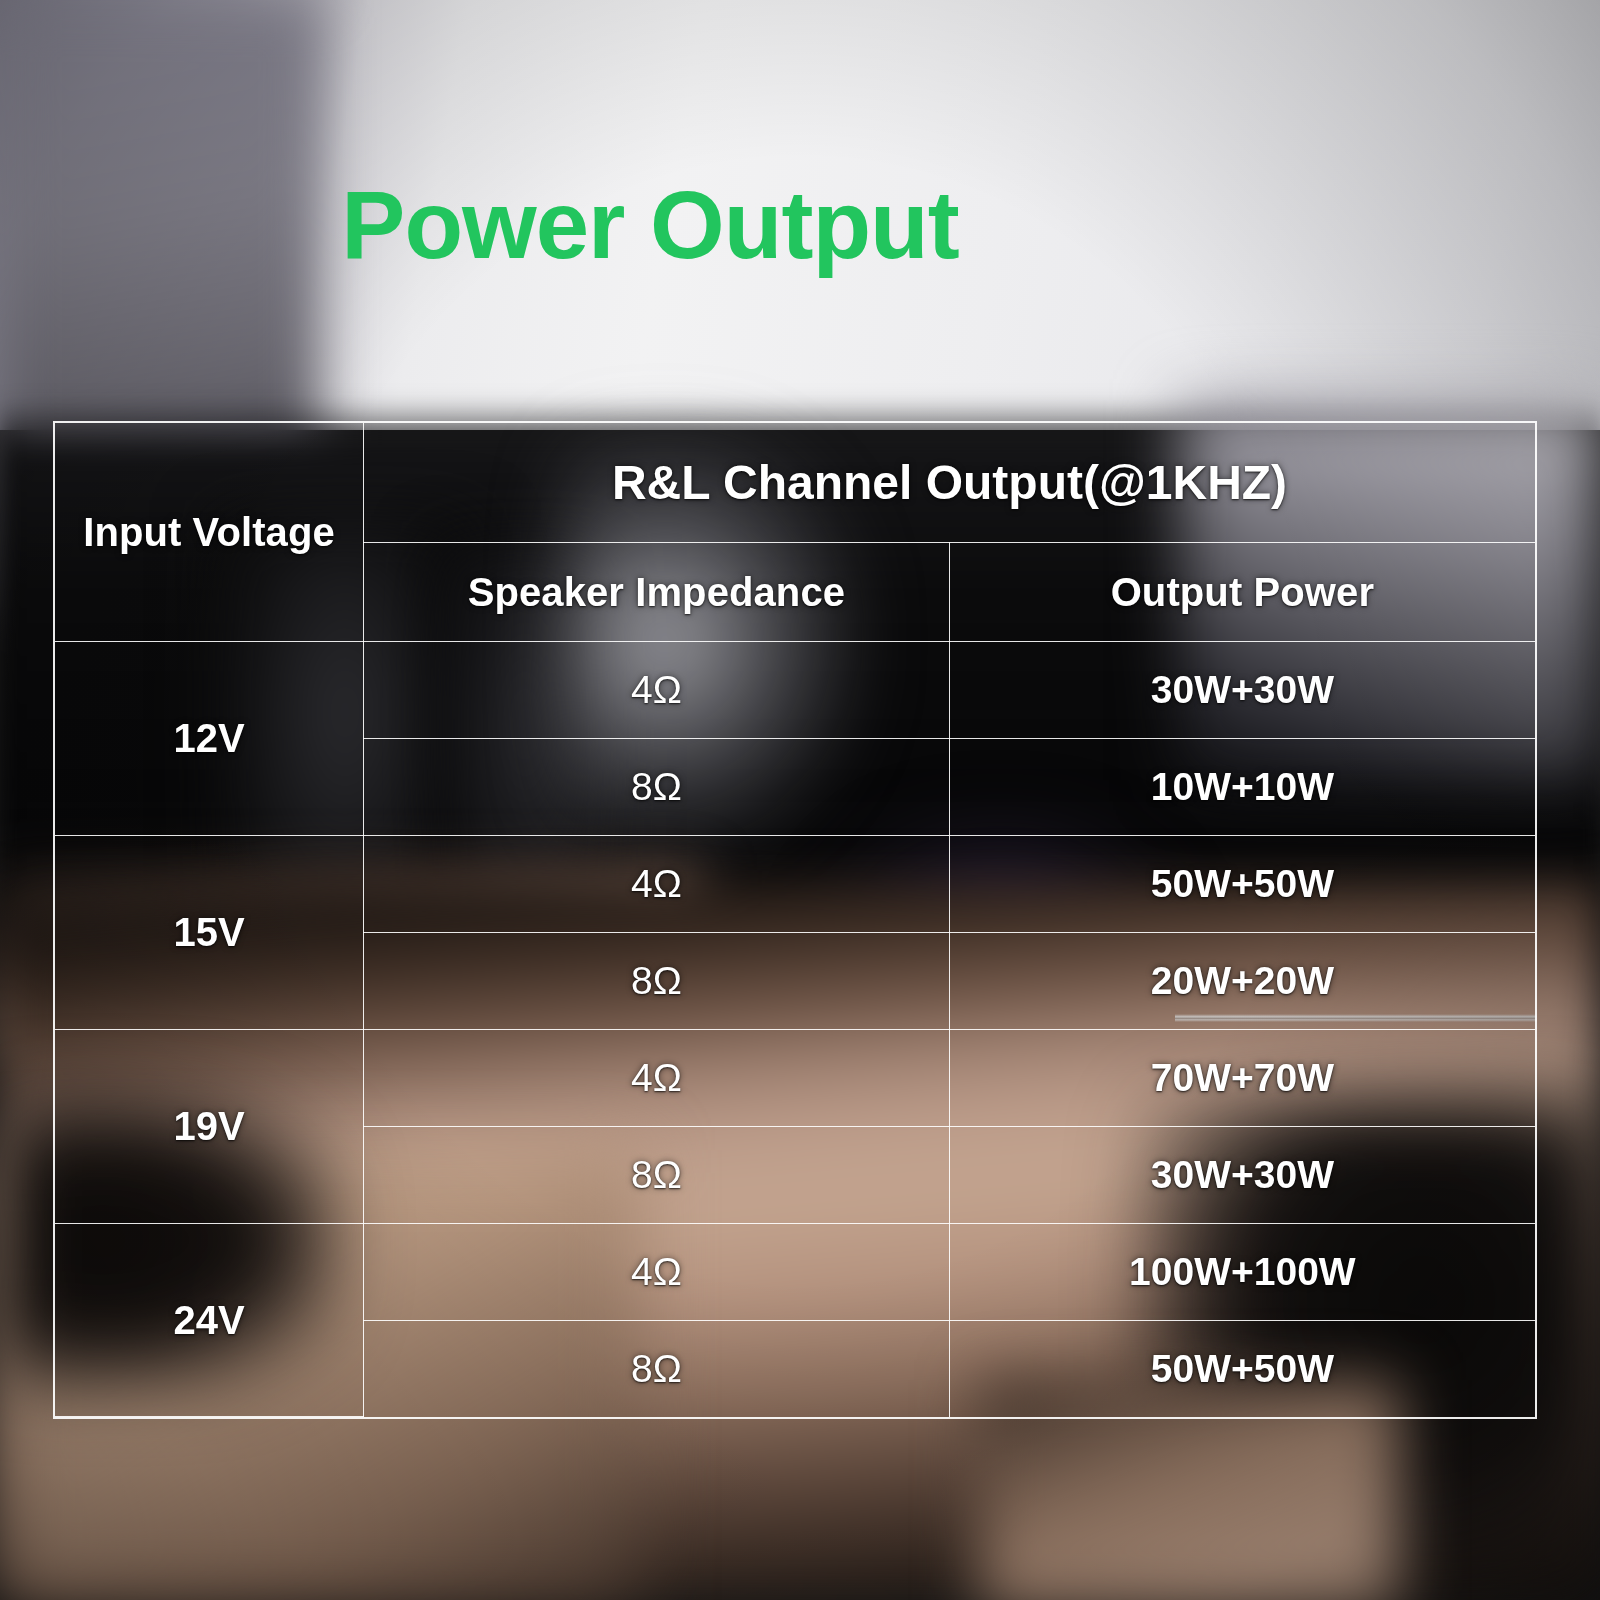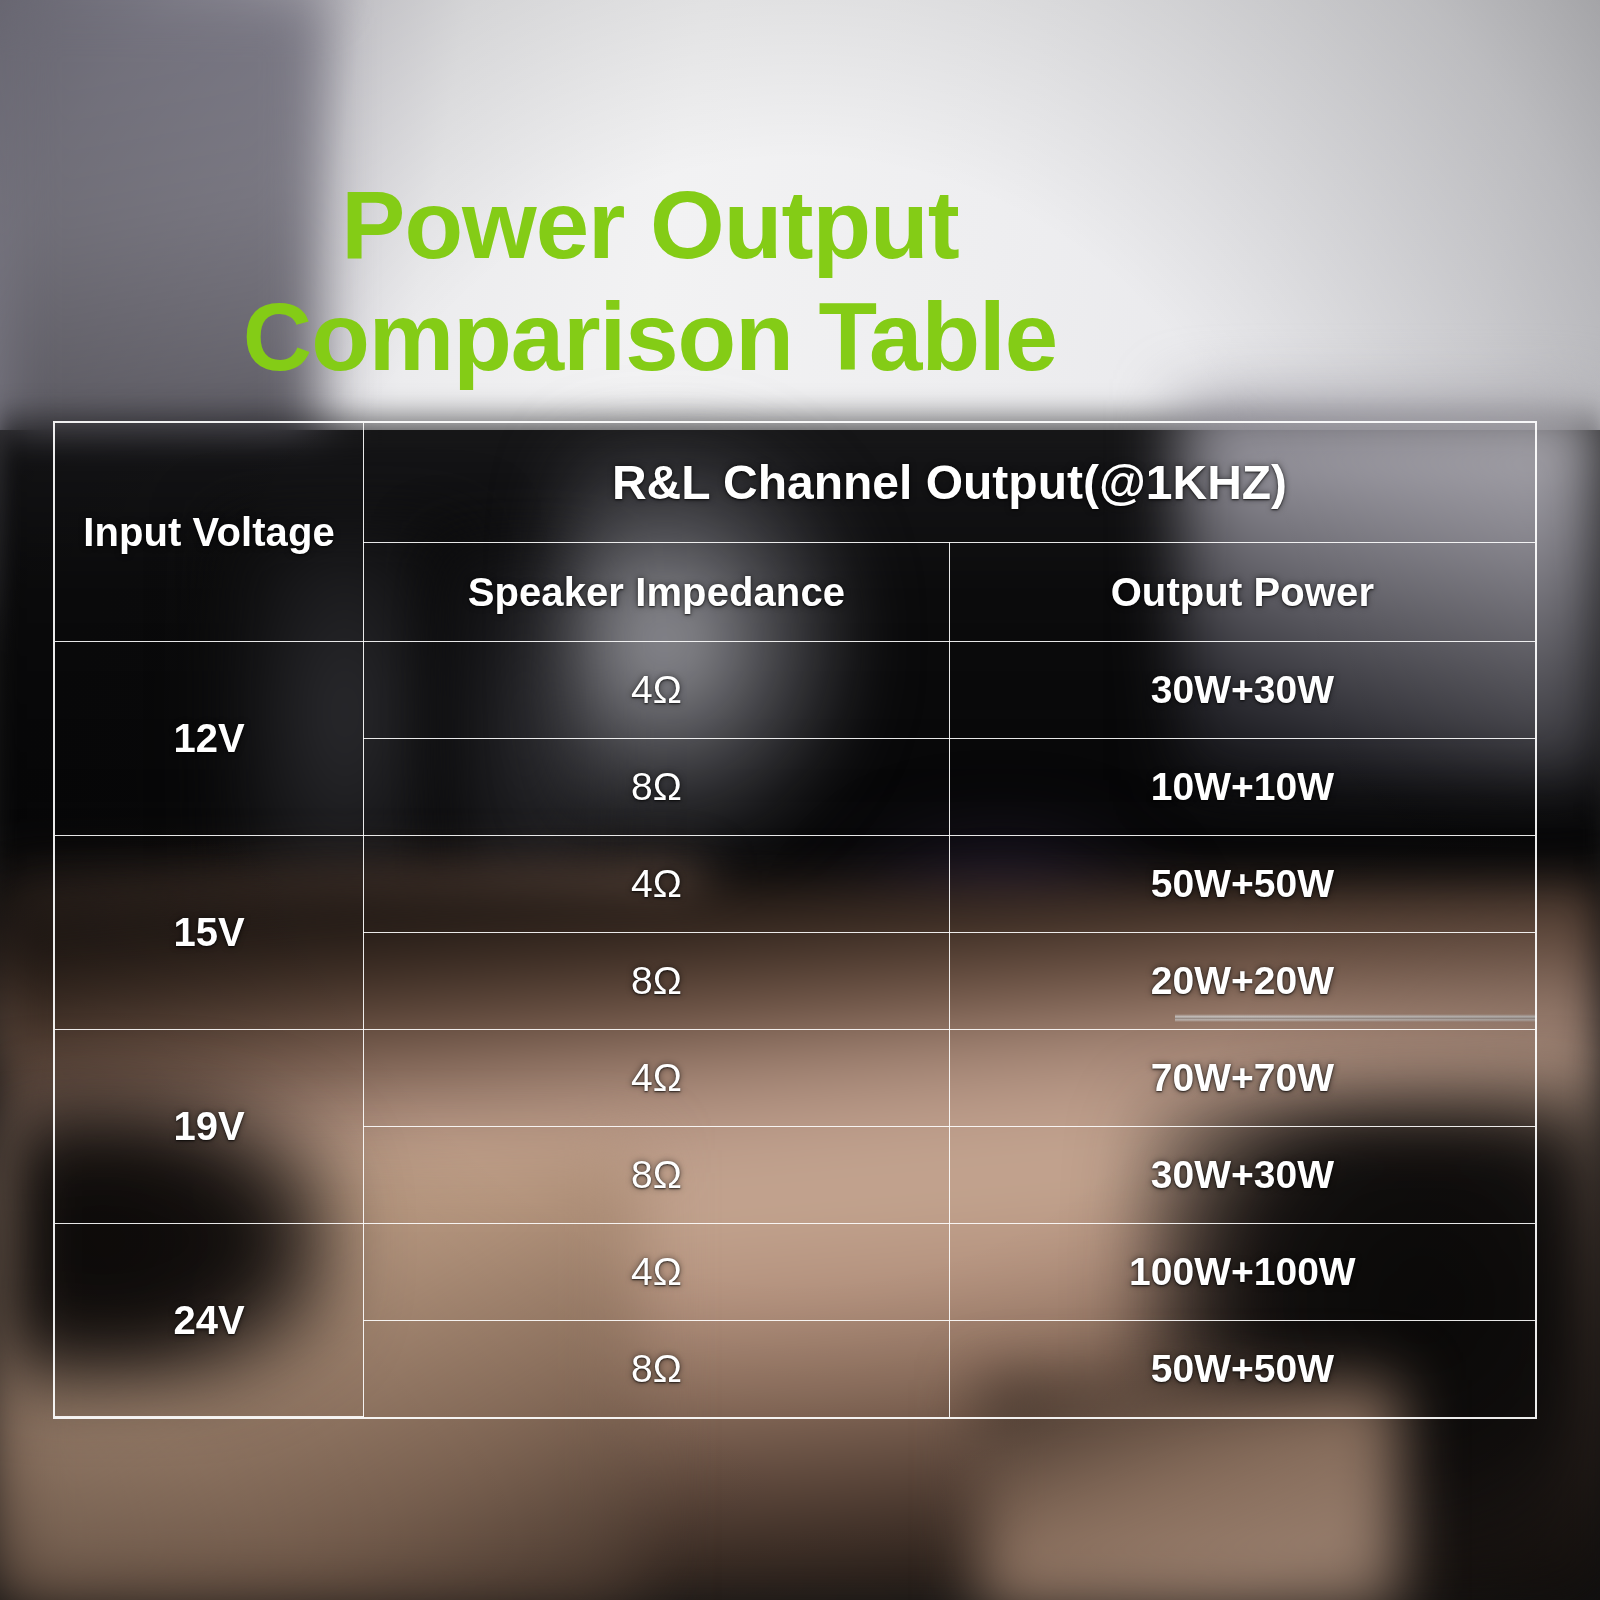--- a/index.html
+++ b/index.html
@@ -103,21 +103,21 @@
   
   .bg-streak{
     left:1175px;top:1014px;width:362px;height:8px;
     background:linear-gradient(180deg, rgba(210,210,210,0) 0%, rgba(205,205,205,.85) 35%, rgba(150,150,150,.6) 55%, rgba(200,200,200,.75) 72%, rgba(200,200,200,0) 100%);
     filter:blur(.6px);
   }
 
   
   #title{
     position:absolute;z-index:3;left:0;top:105px;width:1300px;
-    text-align:center;color:#84cc16;
+    text-align:center;color:#22c55e;
     font-weight:800;font-size:96px;line-height:1.16;
     letter-spacing:-1px;
   }
   #title .line{display:block;}
 
   
   #table-wrap{
     position:absolute;z-index:3;
     left:53px;top:421px;width:1484px;height:998px;
     border:2px solid rgba(255,255,255,.92);
@@ -169,21 +169,20 @@
   <div class="bl bg-floorL"></div>
   <div class="bl bg-darkobjL"></div>
   <div class="bl bg-darkobjR"></div>
   <div class="bl bg-floorR"></div>
   <div class="bl bg-streak"></div>
   <div class="bl bg-vignette"></div>
 </div>
 
 <h1 id="title">
   <span class="line">Power Output</span>
-  <span class="line">Comparison Table</span>
 </h1>
 
 <div id="table-wrap">
   <table>
     <tbody>
       <tr>
         <td class="col-v hdr outer-l outer-t" rowspan="2">Input Voltage</td>
         <td class="hdr-top outer-t outer-r" colspan="2">R&amp;L Channel Output(@1KHZ)</td>
       </tr>
       <tr>

